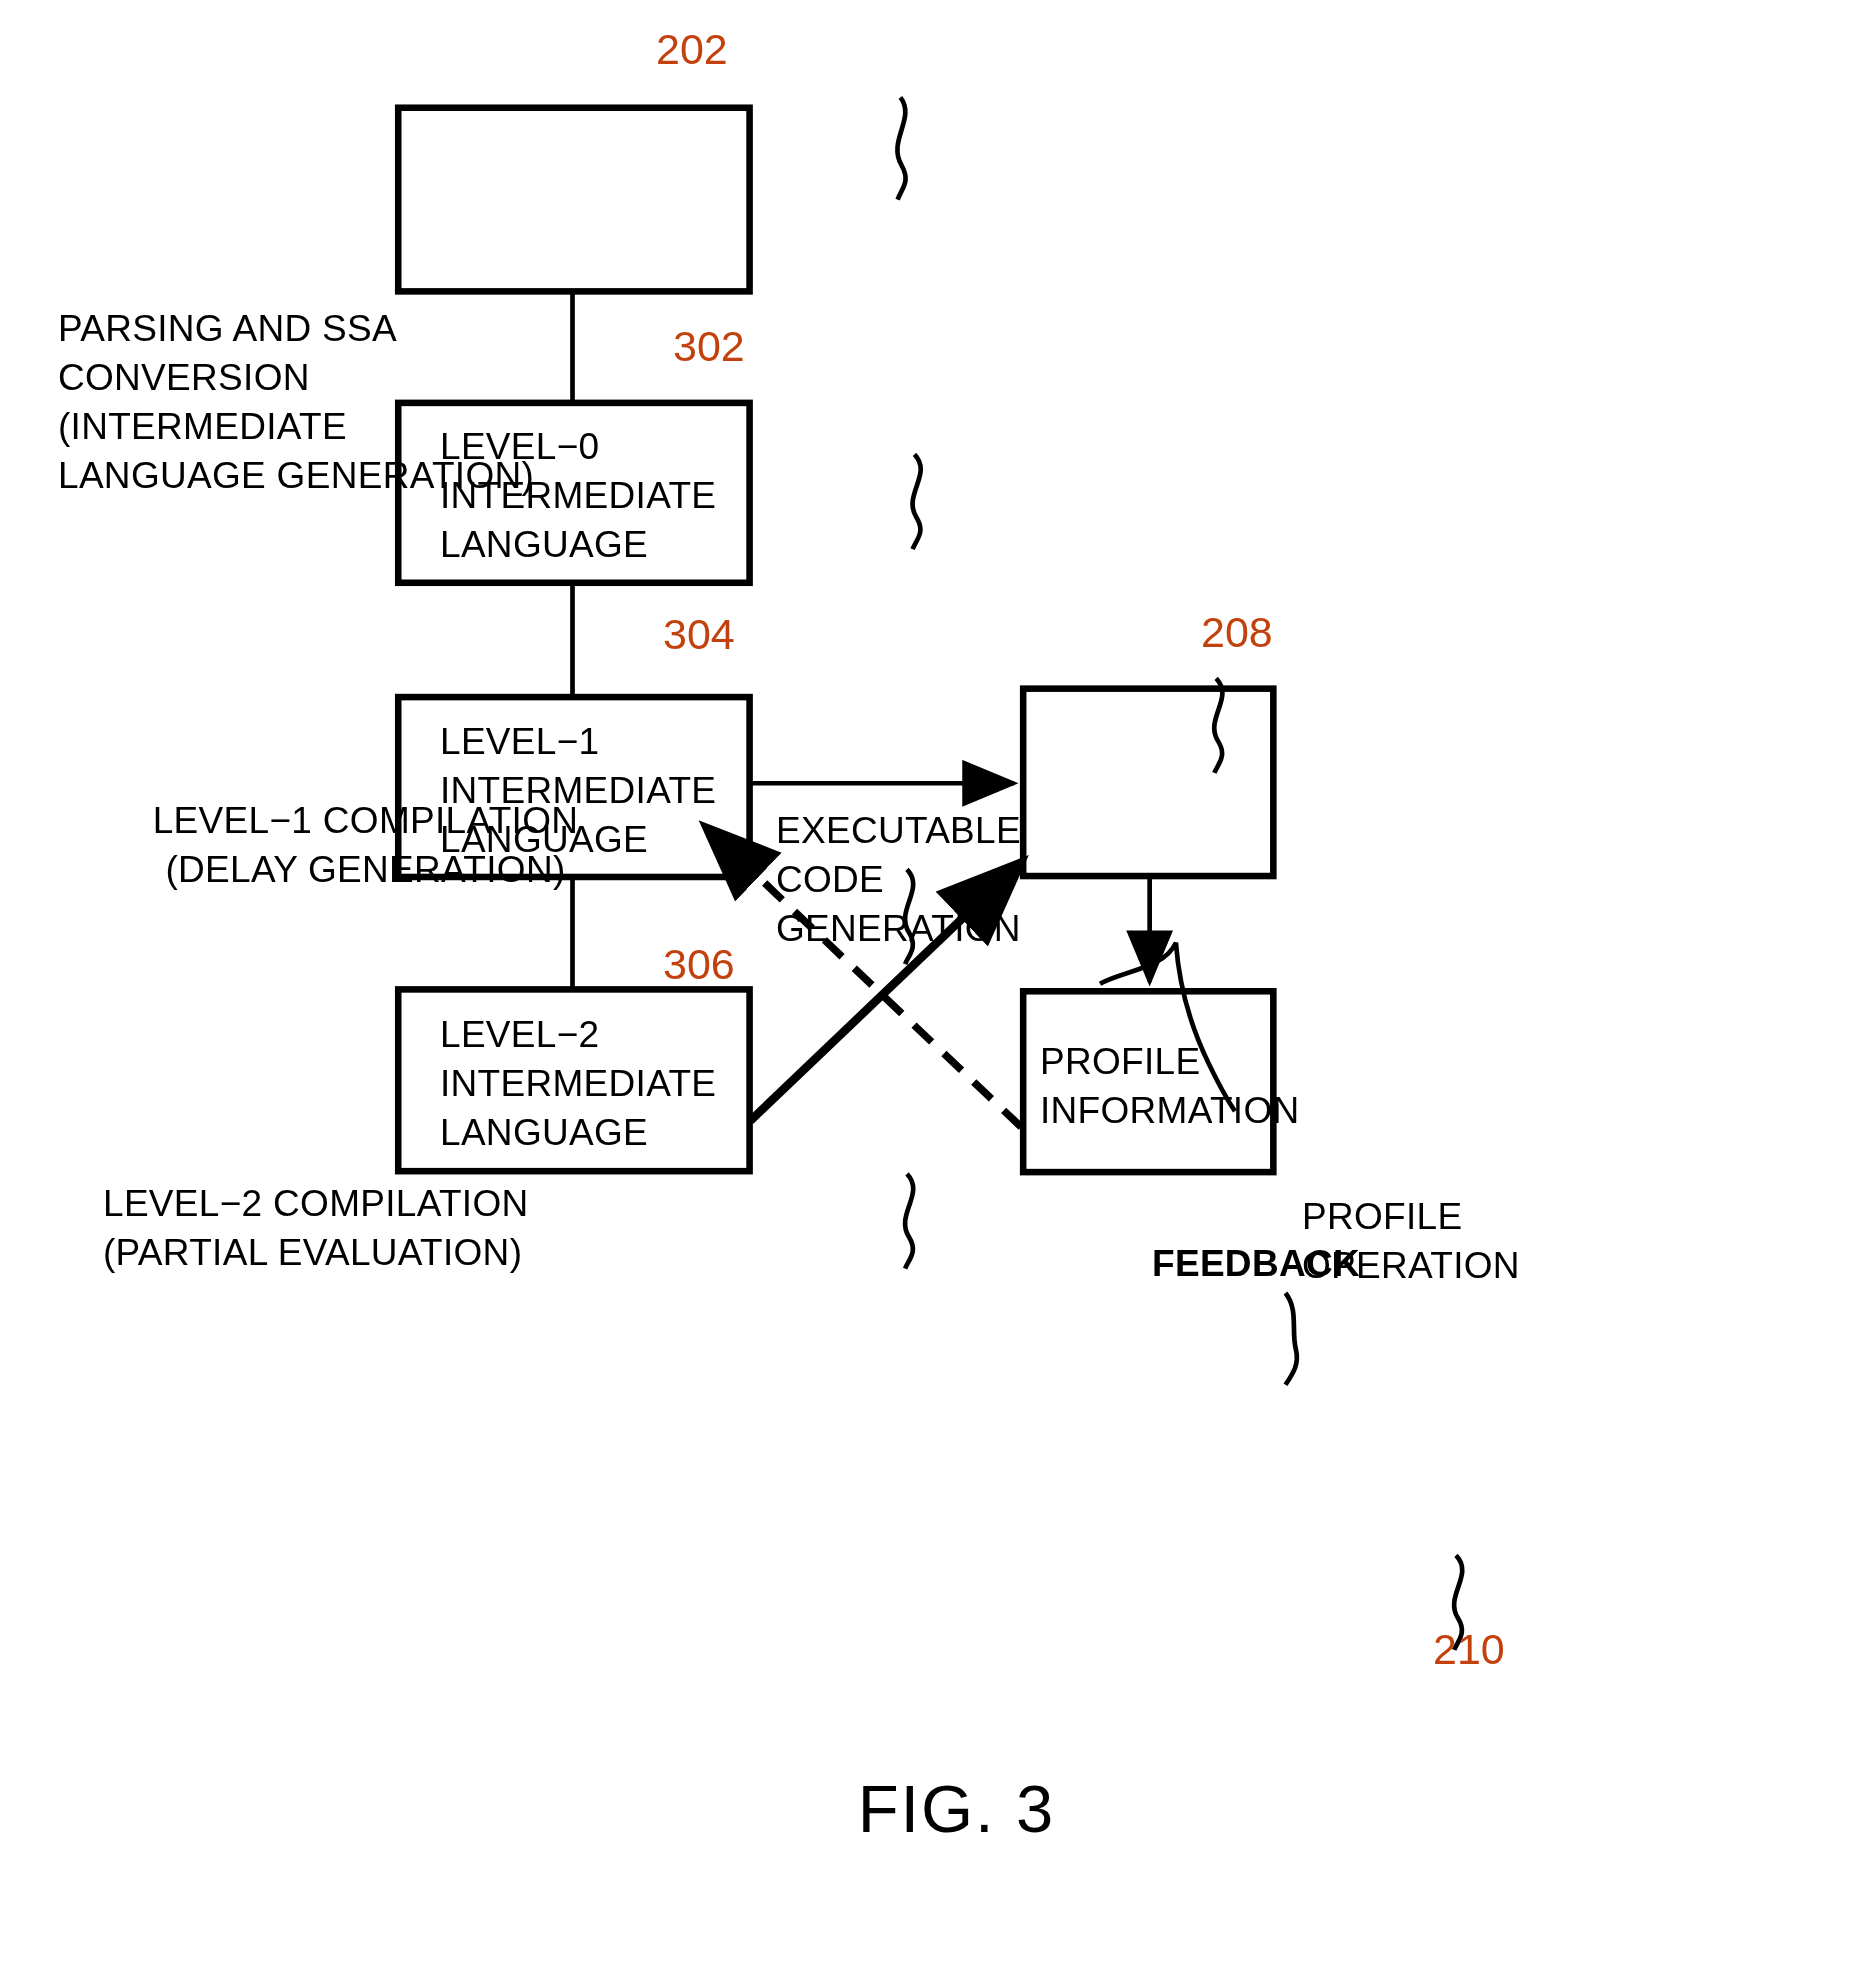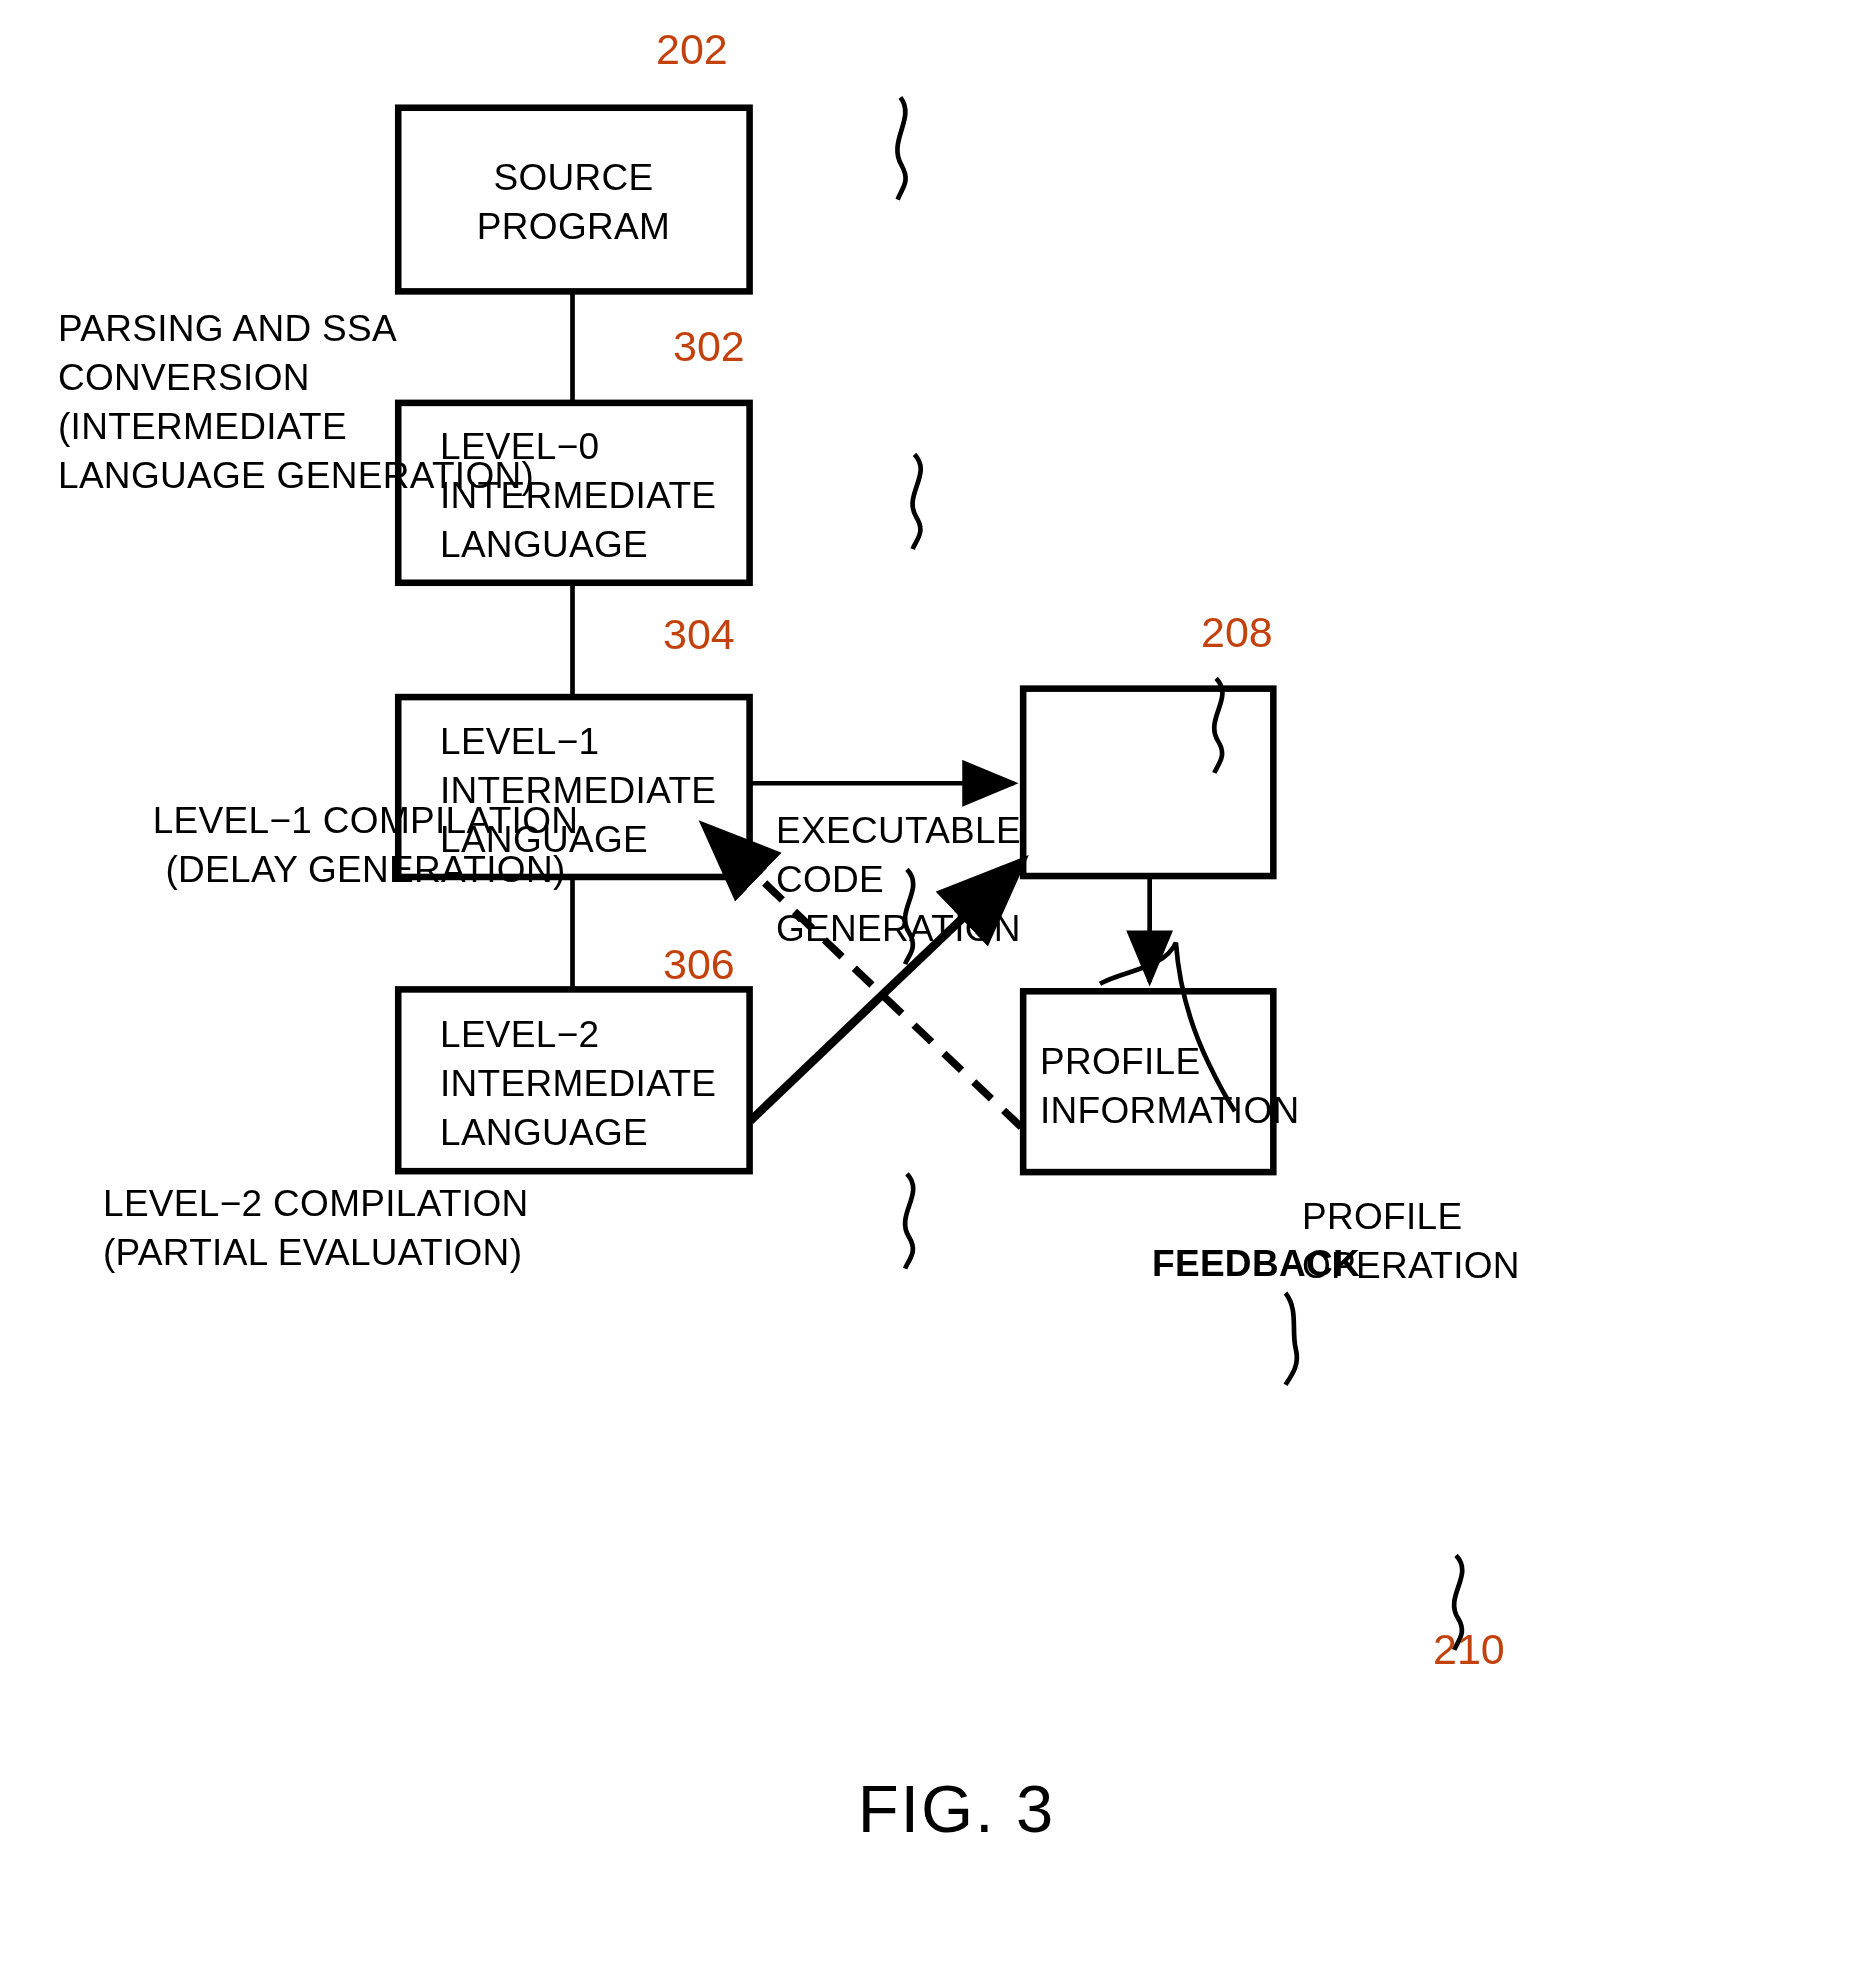--- a/index.html
+++ b/index.html
@@ -95,22 +95,20 @@
     <path d="M968,928 C988,949 955,971 970,995 C980,1011 970,1019 966,1029" fill="none" stroke="#000" stroke-width="5"></path>
     <path d="M968,1253 C988,1274 955,1296 970,1320 C980,1336 970,1344 966,1354" fill="none" stroke="#000" stroke-width="5"></path>
     <path d="M1340,940 C1360,961 1327,983 1342,1007 C1352,1023 1342,1031 1338,1041" fill="none" stroke="#000" stroke-width="5" transform="translate(-42,-216)"></path>
     <path d="M1584,1682 C1604,1703 1571,1725 1586,1749 C1596,1765 1586,1773 1582,1783" fill="none" stroke="#000" stroke-width="5" transform="translate(-30,-22)"></path>
 
     <path d="M1174,1050 C1198,1036 1243,1034 1255,1006 C1258,1046 1268,1090 1290,1135 C1302,1160 1310,1174 1318,1186" fill="none" stroke="#000" stroke-width="5"></path>
 
     <path d="M1372,1380 C1386,1398 1378,1420 1383,1440 C1387,1456 1380,1466 1372,1478" fill="none" stroke="#000" stroke-width="5"></path>
   </svg>
 
-  <div class="box-label" style="left:398px; top:153px; width:351px; text-align:center;">SOURCE
-PROGRAM</div>
 
   <div class="box-label" style="left:440px; top:422px; width:319px; text-align:left;">LEVEL−0
 INTERMEDIATE
 LANGUAGE</div>
 
   <div class="box-label" style="left:440px; top:717px; width:319px; text-align:left;">LEVEL−1
 INTERMEDIATE
 LANGUAGE</div>
 
   <div class="box-label" style="left:440px; top:1010px; width:319px; text-align:left;">LEVEL−2

